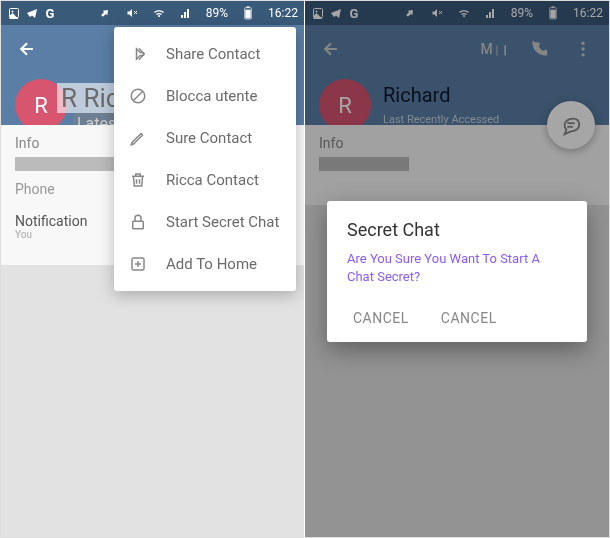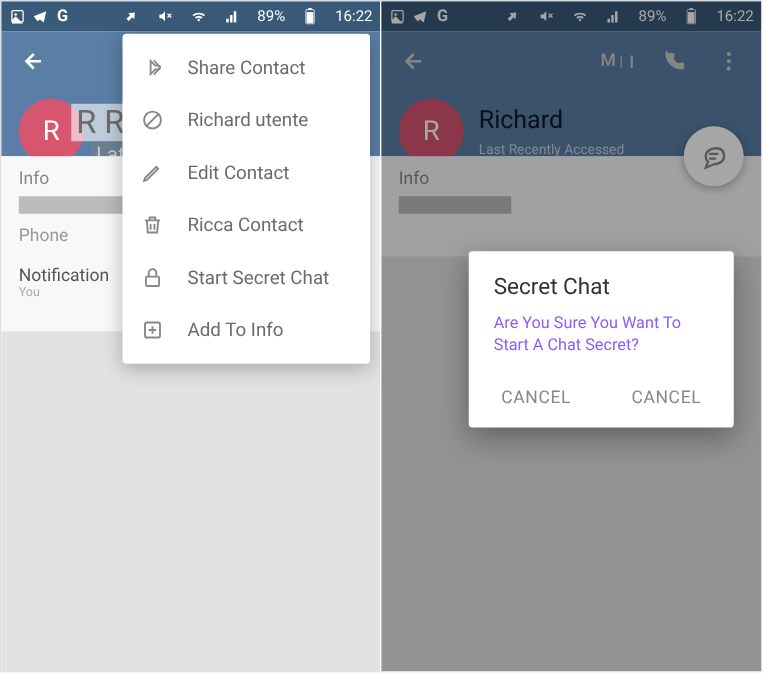--- a/index.html
+++ b/index.html
@@ -30,35 +30,35 @@
     .content { flex: 1; background: #f8f8f8; padding: 10px 14px; position: relative; }
     .section-label { color: #888; font-size: 14px; margin-bottom: 6px; }
     .gray-bar { width: 100px; height: 14px; background: #bbb; margin-bottom: 10px; }
     .phone-label { color: #999; font-size: 14px; margin-top: 8px; }
     .notif-label { color: #555; font-size: 14px; margin-top: 16px; }
     .notif-sub { color: #aaa; font-size: 10px; }
 
     .content-lower { flex: 1; background: #e2e2e2; }
 
     
-    .menu { position: absolute; top: 26px; right: 8px; width: 198px; background: #fff; border-radius: 3px; box-shadow: 0 4px 16px rgba(0,0,0,0.25); padding: 6px 0; z-index: 10; }
+    .menu { position: absolute; top: 26px; right: 8px; width: 182px; background: #fff; border-radius: 3px; box-shadow: 0 4px 16px rgba(0,0,0,0.25); padding: 6px 0; z-index: 10; }
     .menu-item { display: flex; align-items: center; padding: 11px 14px; gap: 18px; color: #6b6b6b; font-size: 15px; }
     .menu-icon { width: 20px; height: 20px; display: flex; align-items: center; justify-content: center; color: #888; }
 
     
     .dim-overlay { position: absolute; inset: 0; background: rgba(0,0,0,0.35); z-index: 5; pointer-events: none; }
 
     
     .fab { position: absolute; right: 14px; top: 100px; width: 48px; height: 48px; border-radius: 50%; background: #fff; box-shadow: 0 2px 8px rgba(0,0,0,0.3); display: flex; align-items: center; justify-content: center; z-index: 3; }
 
     
-    .dialog { position: absolute; left: 22px; right: 22px; top: 200px; background: #fff; border-radius: 3px; box-shadow: 0 8px 24px rgba(0,0,0,0.35); z-index: 20; padding: 18px 20px 10px; margin-left: 48px; }
+    .dialog { position: absolute; left: 22px; right: 22px; top: 200px; background: #fff; border-radius: 3px; box-shadow: 0 8px 24px rgba(0,0,0,0.35); z-index: 20; padding: 18px 20px 10px; }
     .dialog-title { font-size: 18px; color: #333; margin-bottom: 10px; }
     .dialog-text { font-size: 13px; color: #8b5cf6; line-height: 1.4; margin-bottom: 18px; }
-    .dialog-actions { display: flex; justify-content: space-between; gap: 8px; }
+    .dialog-actions { display: flex; justify-content: flex-start; gap: 20px; }
     .dialog-btn { color: #888; font-size: 14px; padding: 6px 6px; letter-spacing: 0.5px; }
 
     svg { display: block; }
   </style>
 </head>
 <body>
 
 <div class="container">
 
   <div class="screen screen-left">
@@ -147,29 +147,29 @@
           </span>
         <span>Share Contact</span>
       </div>
       <div class="menu-item">
         <span class="menu-icon">
             <svg width="18" height="18" viewBox="0 0 24 24" fill="none" stroke="#888" stroke-width="2">
               <circle cx="12" cy="12" r="9"></circle>
               <line x1="6" y1="18" x2="18" y2="6"></line>
             </svg>
           </span>
-        <span>Richard utente</span>
+        <span>Blocca utente</span>
       </div>
       <div class="menu-item">
         <span class="menu-icon">
             <svg width="18" height="18" viewBox="0 0 24 24" fill="none" stroke="#888" stroke-width="2">
               <path d="M3 21l3-1 12-12-2-2L4 18z"></path>
             </svg>
           </span>
-        <span>Edit Contact</span>
+        <span>Sure Contact</span>
       </div>
       <div class="menu-item">
         <span class="menu-icon">
             <svg width="18" height="18" viewBox="0 0 24 24" fill="none" stroke="#888" stroke-width="2">
               <path d="M4 7h16M9 7V4h6v3M6 7l1 13h10l1-13M10 11v6M14 11v6"></path>
             </svg>
           </span>
         <span>Ricca Contact</span>
       </div>
       <div class="menu-item">
@@ -182,21 +182,21 @@
         <span>Start Secret Chat</span>
       </div>
       <div class="menu-item">
         <span class="menu-icon">
             <svg width="18" height="18" viewBox="0 0 24 24" fill="none" stroke="#888" stroke-width="2">
               <rect x="4" y="4" width="16" height="16" rx="2"></rect>
               <line x1="12" y1="8" x2="12" y2="16"></line>
               <line x1="8" y1="12" x2="16" y2="12"></line>
             </svg>
           </span>
-        <span>Add To Info</span>
+        <span>Add To Home</span>
       </div>
     </div>
   </div>
 
   <div class="screen">
     <div class="statusbar">
        <div class="sb-left">
         <span class="sb-icon">
             <svg width="12" height="12" viewBox="0 0 24 24" fill="white">
               <rect x="3" y="3" width="18" height="18" rx="2" fill="none" stroke="white" stroke-width="2"></rect>

